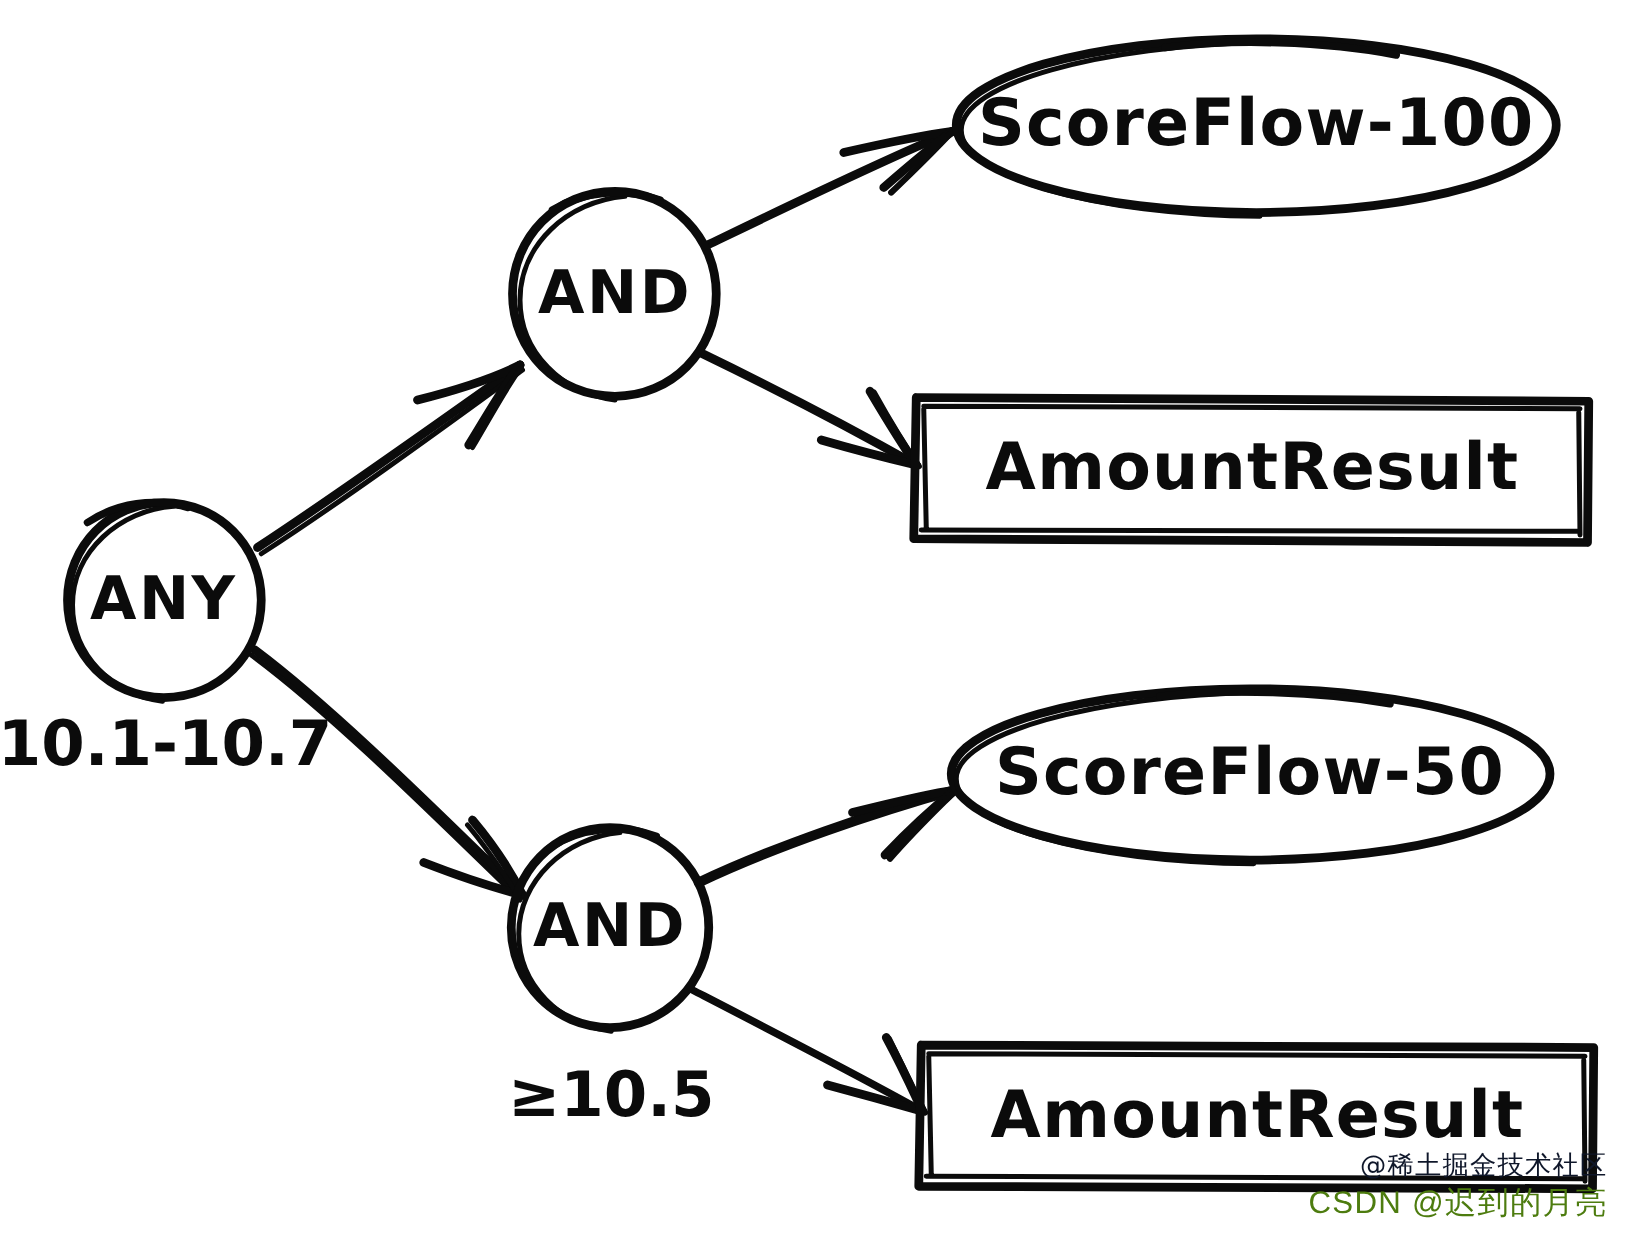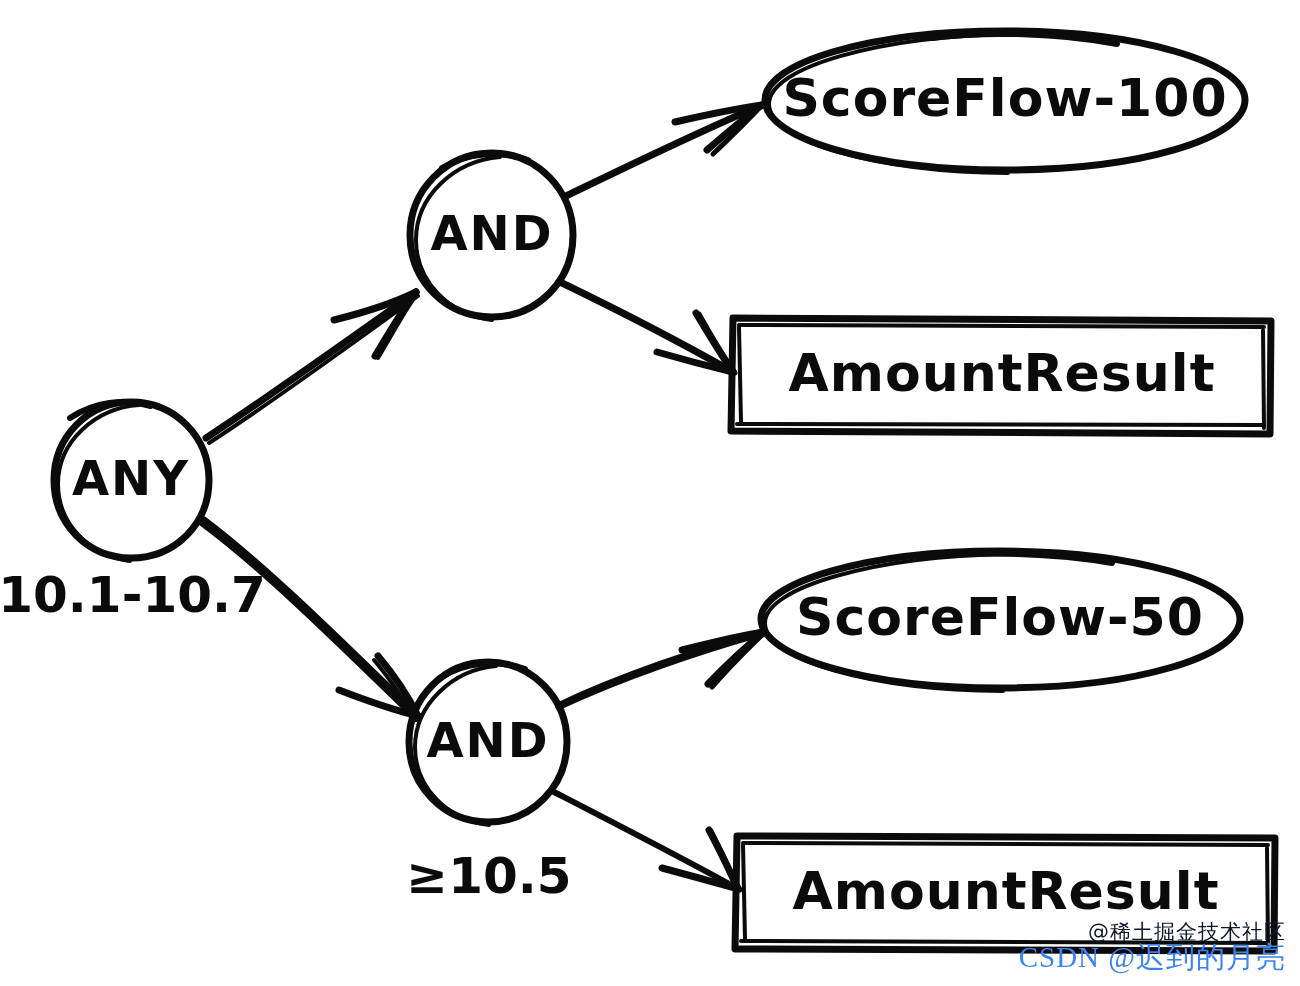--- a/index.html
+++ b/index.html
@@ -69,23 +69,23 @@
     font-size: 21px;
     color: #0f172a;
     white-space: nowrap;
     letter-spacing: 1px;
     text-align: right;
   }
   .watermark-bottom {
     position: absolute;
     right: 14px;
     bottom: 8px;
-    font-family: Liberation Serif, serif;
-    font-size: 29px;
-    color: #3b82f6;
+    font-family: Liberation Sans, sans-serif;
+    font-size: 25px;
+    color: #4d7c0f;
     white-space: nowrap;
     letter-spacing: 1px;
   }
 </style>
 </head>
 <body>
 
 <div id="canvas-root">
 
   <svg id="diagram" viewBox="0 0 1300 986" xmlns="http://www.w3.org/2000/svg">

